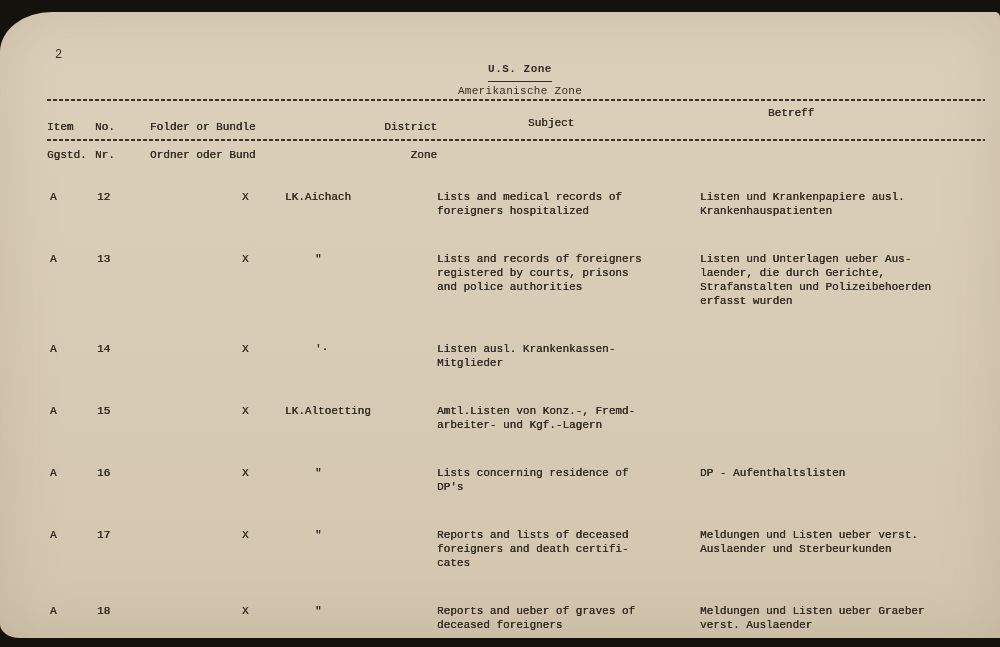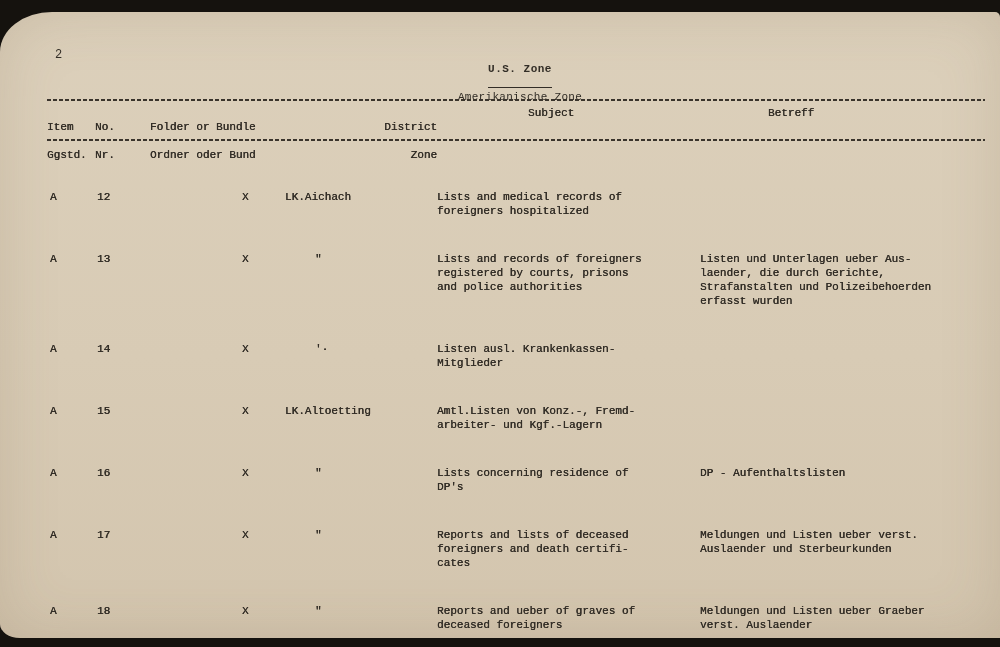--- a/index.html
+++ b/index.html
@@ -43,21 +43,21 @@
     left: 0;
     right: 0;
     top: 36px;
     text-align: center;
     transform: translateX(20px);
   }
   .doc-title {
     display: inline-block;
     font-weight: bold;
     border-bottom: 1px solid #322d26;
-    padding-bottom: 11px;
+    padding-bottom: 5px;
     letter-spacing: 0.5px;
   }
   .doc-subtitle {
     margin-top: 2px;
     letter-spacing: 0.3px;
   }
   .rule {
     position: absolute;
     left: 47px;
     right: 15px;
@@ -70,21 +70,21 @@
     display: grid;
     grid-template-columns: 48px 55px 135px 152px 263px auto;
   }
   .table-head {
     position: absolute;
     left: 47px;
     right: 15px;
     top: 94px;
   }
   .table-head .hc { text-shadow: 0.35px 0 0 currentColor; }
-  .hc-subject { padding-left: 91px; }
+  .hc-subject { padding-left: 91px; margin-top: 10px; }
   .hc-betreff { padding-left: 68px; }
   .hc-district { padding-left: 3px; text-align: right; }
   .rows {
     position: absolute;
     left: 47px;
     right: 15px;
     top: 150px;
   }
   .row { margin-bottom: 6px; }
   .cell { text-shadow: 0.3px 0 0 currentColor; }
@@ -133,20 +133,22 @@
 
     <div class="rows">
 
       <div class="row grid6">
         <div class="cell cell-item">A</div>
         <div class="cell cell-no">12</div>
         <div class="cell cell-folder">X</div>
         <div class="cell cell-district">LK.Aichach</div>
         <div class="cell cell-subject">Lists and medical records of
 foreigners hospitalized</div>
+        <div class="cell cell-betreff">Listen und Krankenpapiere ausl.
+Krankenhauspatienten</div>
       </div>
 
       <div class="row grid6">
         <div class="cell cell-item">A</div>
         <div class="cell cell-no">13</div>
         <div class="cell cell-folder">X</div>
         <div class="cell cell-district ditto">"</div>
         <div class="cell cell-subject">Lists and records of foreigners
 registered by courts, prisons
 and police authorities</div>

